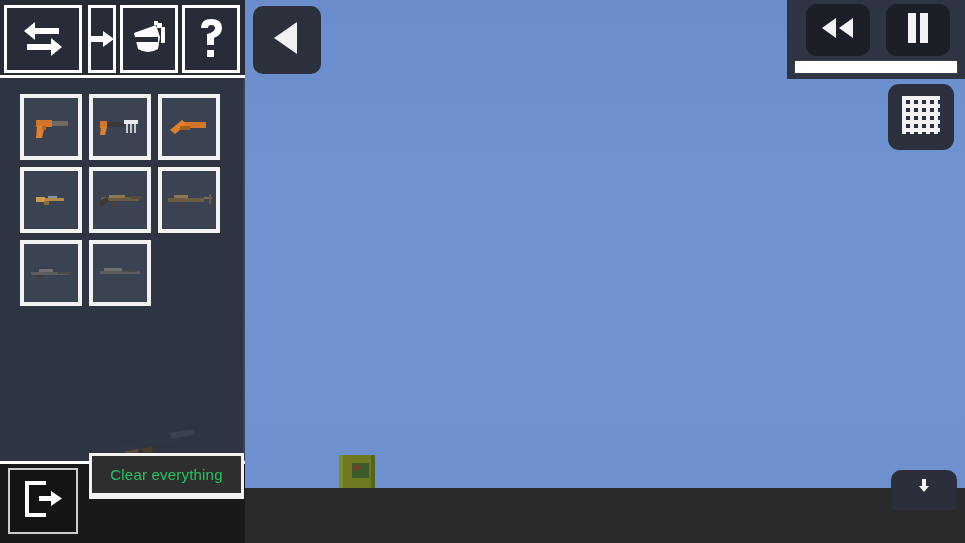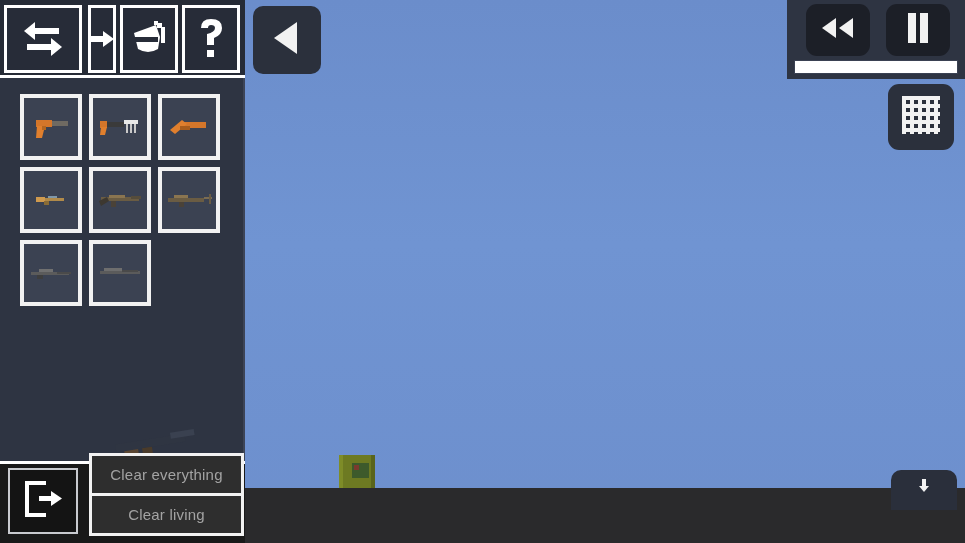--- a/index.html
+++ b/index.html
@@ -146,21 +146,21 @@
     position:absolute;
     left:89px; top:453px;
     width:155px;
     background:#f2f2f2;
     padding:3px;
   }
   .clear-btn {
     width:100%;
     height:37px;
     background:#2e2e2e;
-    color:#a3a3a3;
+    color:#22c55e;
     font-size:15px;
     display:flex;
     align-items:center;
     justify-content:center;
     letter-spacing:.2px;
   }
   .clear-btn.first { margin-bottom:3px; }
 
   
   .back-btn {
@@ -416,21 +416,20 @@
           <g fill="#ffffff">
             <rect x="18" y="18" width="16" height="5"></rect>
             <polygon points="30,13 30,28 41,20.5"></polygon>
           </g>
         </svg>
       </span>
     </div>
 
     <div class="clear-stack">
       <div class="clear-btn first">Clear everything</div>
-      <div class="clear-btn">Clear living</div>
     </div>
   </div>
 
   <div class="back-btn">
     <span>
       <svg width="36" height="40" viewBox="0 0 36 40">
         <polygon points="28,4 28,36 5,20" fill="#f2f2f2"></polygon>
       </svg>
     </span>
   </div>

